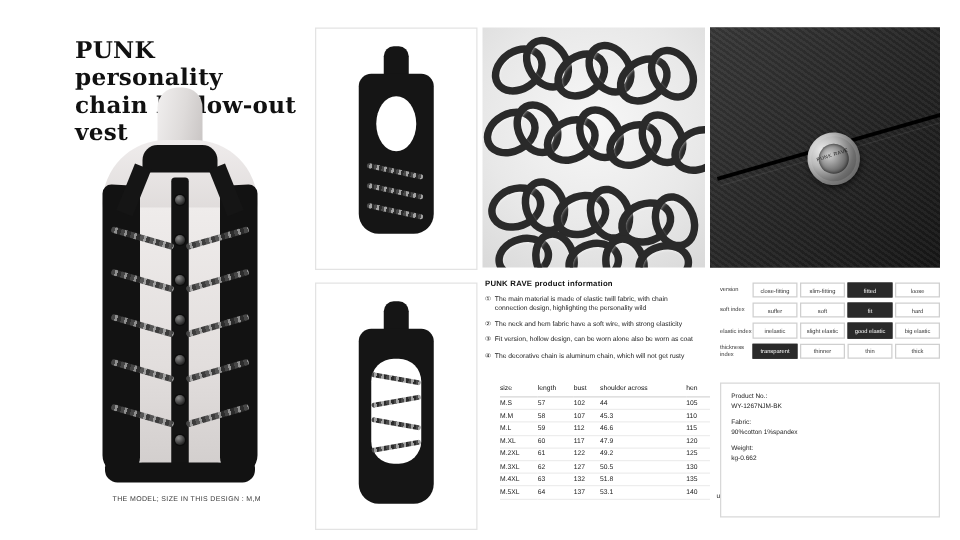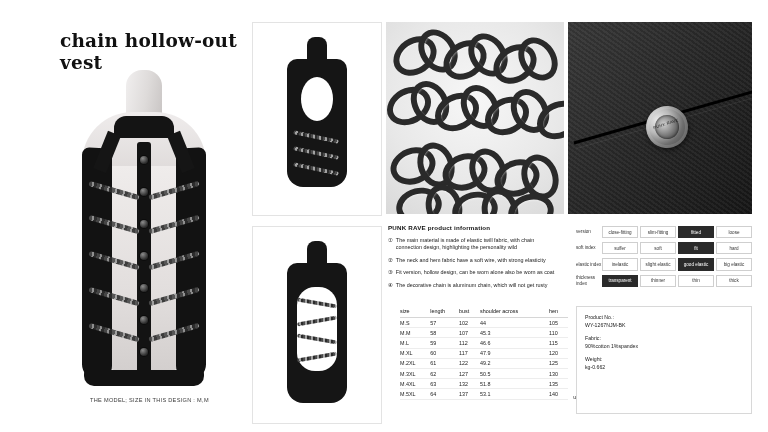--- a/index.html
+++ b/index.html
@@ -169,20 +169,21 @@
   .spec .line{font-size:5.2px;color:#222;line-height:7.6px;}
   .spec .gap{height:6px;}
 </style>
 </head>
 <body>
 
 <div class="page">
 
   <div class="hero">
     <div class="hero-title">
+      <span>PUNK personality</span>
       <span class="l2">chain hollow-out vest</span>
     </div>
 
     <div class="mann">
       <div class="neck"></div>
       <div class="shoulders"></div>
       <div class="torso"></div>
 
       <div class="vest-l"></div>
       <div class="vest-r"></div>

